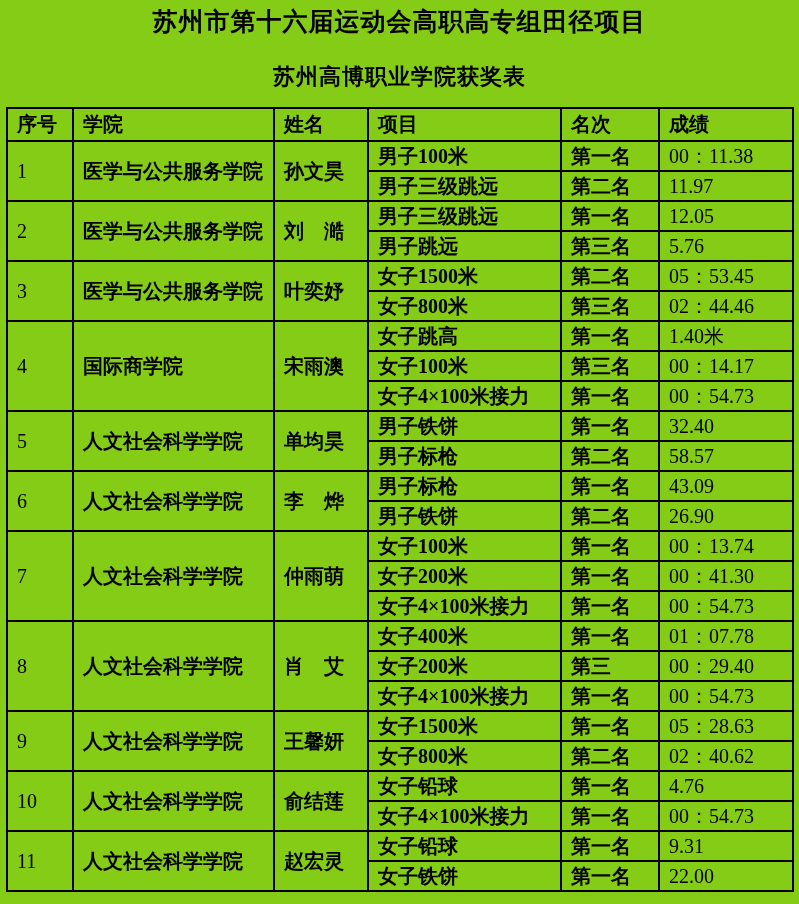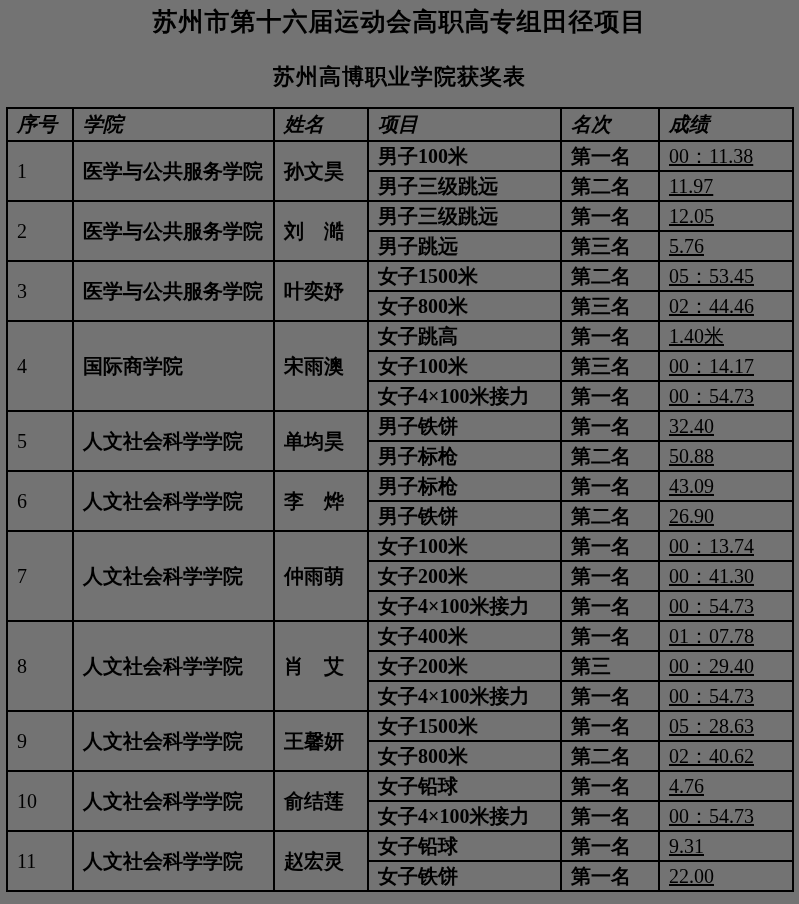--- a/index.html
+++ b/index.html
@@ -6,21 +6,21 @@
     margin: 0;
     padding: 0;
     background: #ffffff;
     color: #000000;
     font-family: "Liberation Serif", "DejaVu Serif", serif;
   }
   .page {
     position: relative;
     width: 799px;
     height: 904px;
-    background: #737373;
+    background: #84cc16;
     overflow: hidden;
   }
   .doc-title {
     margin: 8px 0 0 0;
     text-align: center;
     font-size: 25px;
     font-weight: bold;
     letter-spacing: 1px;
     line-height: 1.15;
   }
@@ -44,38 +44,36 @@
     padding: 0 2px 0 9px;
     text-align: left;
     vertical-align: middle;
     overflow: hidden;
     white-space: nowrap;
   }
   .awards th {
     height: 31px;
     font-size: 20px;
     font-weight: bold;
-    font-style: italic;
   }
   .awards td {
     height: 28px;
     font-size: 20px;
   }
   
   .awards tr.sub-row td { border-top-width: 1px; }
   .c-seq {
     padding-left: 15px;
     font-weight: normal;
     font-size: 19px;
   }
   .c-cn { font-weight: bold; }
   .c-result {
     font-weight: normal;
     font-size: 19px;
-    text-decoration: underline;
   }
 </style>
 </head>
 <body>
 
 <div class="page">
   <div class="doc-title">苏州市第十六届运动会高职高专组田径项目</div>
   <div class="doc-subtitle">苏州高博职业学院获奖表</div>
 
   <table class="awards">
@@ -159,21 +157,21 @@
           <td class="c-seq" rowspan="2">5</td>
           <td class="c-cn" rowspan="2">人文社会科学学院</td>
           <td class="c-cn" rowspan="2">单均昊</td>
           <td class="c-cn">男子铁饼</td>
           <td class="c-cn">第一名</td>
           <td class="c-result">32.40</td>
         </tr>
         <tr class="sub-row">
           <td class="c-cn">男子标枪</td>
           <td class="c-cn">第二名</td>
-          <td class="c-result">50.88</td>
+          <td class="c-result">58.57</td>
         </tr>
         <tr>
           <td class="c-seq" rowspan="2">6</td>
           <td class="c-cn" rowspan="2">人文社会科学学院</td>
           <td class="c-cn" rowspan="2">李　烨</td>
           <td class="c-cn">男子标枪</td>
           <td class="c-cn">第一名</td>
           <td class="c-result">43.09</td>
         </tr>
         <tr class="sub-row">

